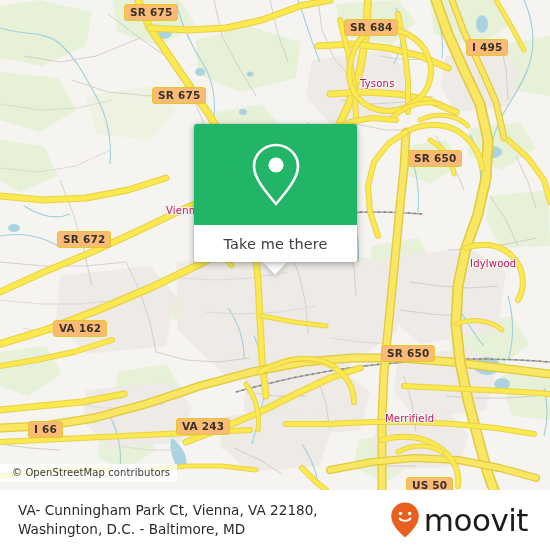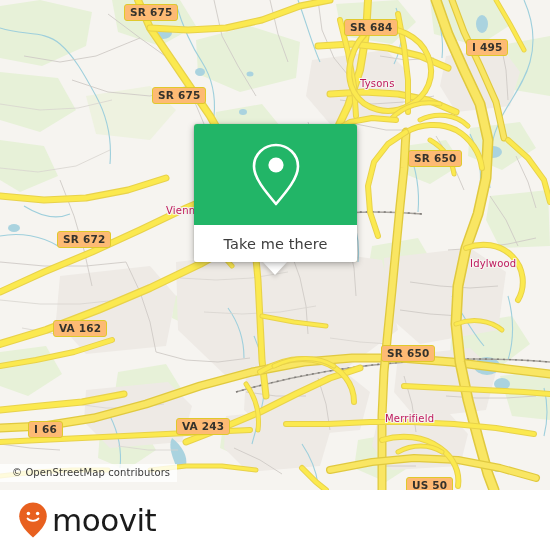--- a/index.html
+++ b/index.html
@@ -448,20 +448,24 @@
       </div>
       <div class="card-bottom">
         <span class="card-label">Take me there</span>
       </div>
     </div>
 
     <div class="attribution">© OpenStreetMap contributors</div>
   </div>
 
   <div class="footer">
+    <div>
+      <div class="footer-text">VA- Cunningham Park Ct, Vienna, VA 22180,</div>
+      <div class="footer-text">Washington, D.C. - Baltimore, MD</div>
+    </div>
     <div class="brand">
       <svg width="30" height="38" viewBox="0 0 30 38">
         <path d="M15 1.5 C7.3 1.5 1.2 7.6 1.2 15.2 C1.2 23.6 9.4 31.4 15 36.5 C20.6 31.4 28.8 23.6 28.8 15.2 C28.8 7.6 22.7 1.5 15 1.5 Z" fill="#e8601f"></path>
         <circle cx="10.4" cy="12.4" r="1.75" fill="#ffffff"></circle>
         <circle cx="19.6" cy="12.4" r="1.75" fill="#ffffff"></circle>
         <path d="M9.6 17.6 C11.4 20.6 18.6 20.6 20.4 17.6" fill="none" stroke="#ffffff" stroke-width="1.9" stroke-linecap="round"></path>
       </svg>
       <span class="brand-word">moovit</span>
     </div>
   </div>

